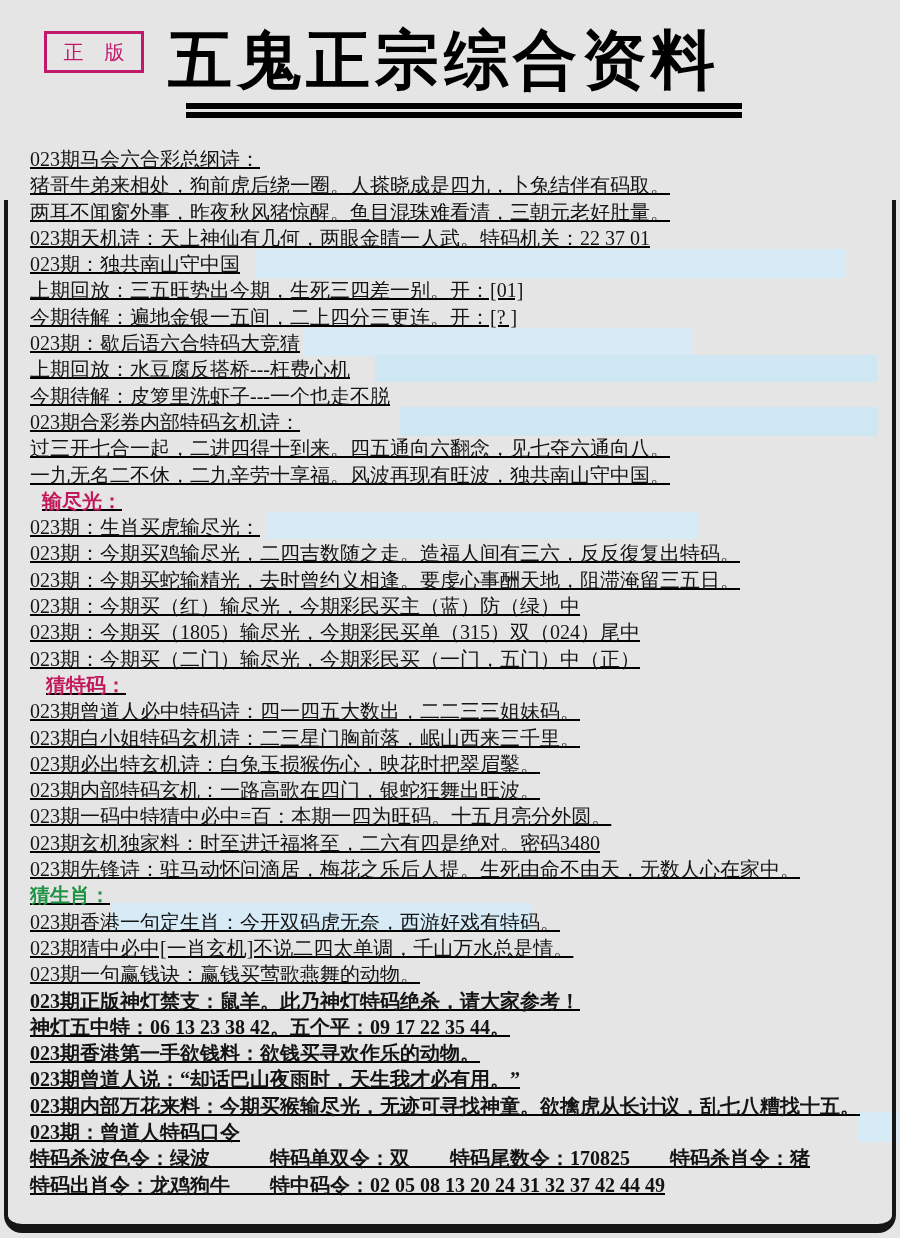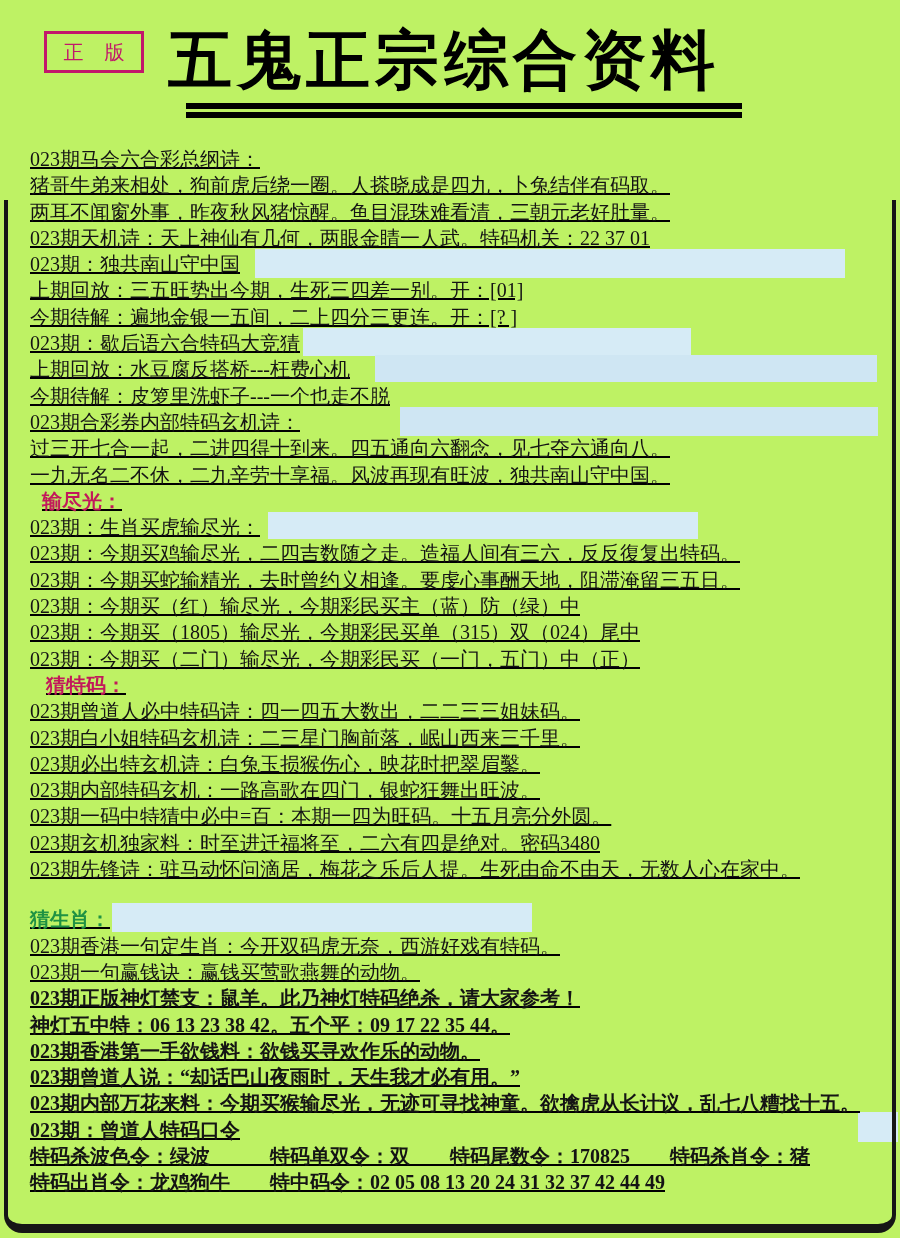--- a/index.html
+++ b/index.html
@@ -1,17 +1,17 @@
 <!DOCTYPE html>
 <html><head>
 <meta charset="utf-8">
 <style>
   html,body{margin:0;padding:0;background:#ffffff;}
   .page{
-    position:relative;width:900px;height:1238px;background:#bef264;
+    position:relative;width:900px;height:1238px;background:#e5e5e5;
     font-family:"Liberation Serif","DejaVu Serif",serif;overflow:hidden;
   }
   .frame{
     position:absolute;left:4px;right:4px;top:200px;bottom:5px;
     border-left:4px solid #161616;border-right:4px solid #161616;border-bottom:9px solid #161616;
     border-radius:0 0 18px 18px;pointer-events:none;
   }
   .badge{
     position:absolute;left:44px;top:31px;width:100px;height:42px;
     border:3px solid #c2186b;color:#c2186b;font-size:20px;letter-spacing:8px;
@@ -78,22 +78,23 @@
       <div class="line">023期：今期买（1805）输尽光，今期彩民买单（315）双（024）尾中</div>
       <div class="line">023期：今期买（二门）输尽光，今期彩民买（一门，五门）中（正）</div>
       <div class="line bold" style="color: rgb(194, 24, 91); margin-left: 16px;">猜特码：</div>
       <div class="line">023期曾道人必中特码诗：四一四五大数出，二二三三姐妹码。</div>
       <div class="line">023期白小姐特码玄机诗：二三星门胸前落，岷山西来三千里。</div>
       <div class="line">023期必出特玄机诗：白兔玉损猴伤心，映花时把翠眉鑿。</div>
       <div class="line">023期内部特码玄机：一路高歌在四门，银蛇狂舞出旺波。</div>
       <div class="line">023期一码中特猜中必中=百：本期一四为旺码。十五月亮分外圆。</div>
       <div class="line">023期玄机独家料：时至进迁福将至，二六有四是绝对。密码3480</div>
       <div class="line">023期先锋诗：驻马动怀问滴居，梅花之乐后人提。生死由命不由天，无数人心在家中。</div>
-      <div class="line bold" style="color: rgb(31, 146, 67); margin-top: 24px;">猜生肖：</div>
+      <div class="line bold" style="color: rgb(31, 146, 67);">猜生肖：</div>
       <div class="line">023期香港一句定生肖：今开双码虎无奈，西游好戏有特码。</div>
+      <div class="line">023期猜中必中[一肖玄机]不说二四太单调，千山万水总是情。</div>
       <div class="line">023期一句赢钱诀：赢钱买莺歌燕舞的动物。</div>
       <div class="line bold">023期正版神灯禁支：鼠羊。此乃神灯特码绝杀，请大家参考！</div>
       <div class="line bold">神灯五中特：06 13 23 38 42。五个平：09 17 22 35 44。</div>
       <div class="line bold">023期香港第一手欲钱料：欲钱买寻欢作乐的动物。</div>
       <div class="line bold">023期曾道人说：“却话巴山夜雨时，天生我才必有用。”</div>
       <div class="line bold">023期内部万花来料：今期买猴输尽光，无迹可寻找神童。欲擒虎从长计议，乱七八糟找十五。</div>
       <div class="line bold">023期：曾道人特码口令</div>
       <div class="line bold">特码杀波色令：绿波　　　特码单双令：双　　特码尾数令：170825　　特码杀肖令：猪</div>
       <div class="line bold">特码出肖令：龙鸡狗牛　　特中码令：02 05 08 13 20 24 31 32 37 42 44 49</div>
     </div>

